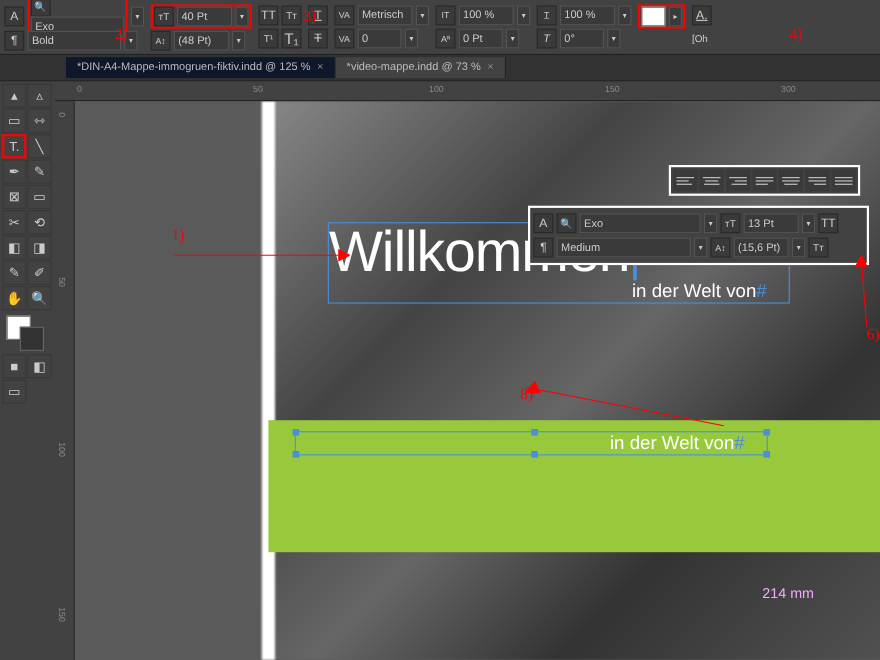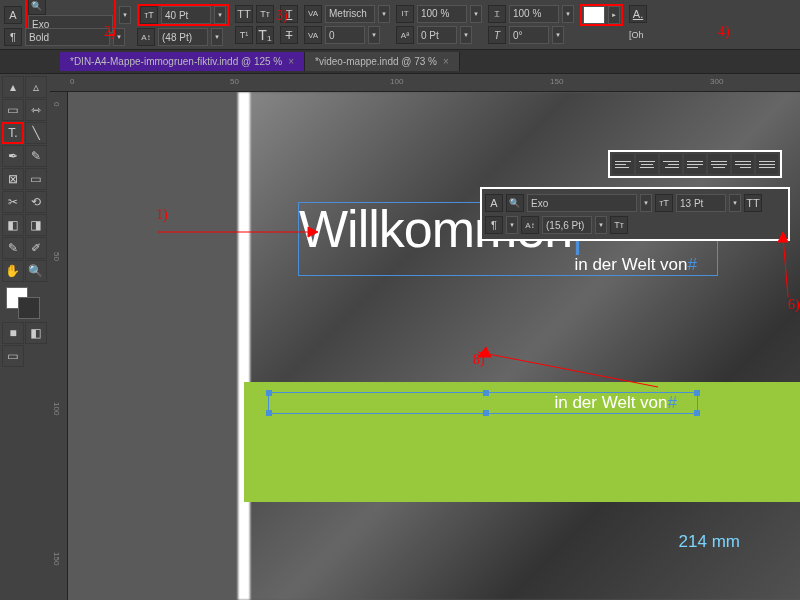--- a/index.html
+++ b/index.html
@@ -8,21 +8,21 @@
 .row{display:flex;gap:3px;align-items:center;height:22px}
 .col{display:flex;flex-direction:column;gap:2px;padding:2px}
 .ico{width:18px;height:18px;background:#3a3a3a;display:flex;align-items:center;justify-content:center;font-size:11px;color:#ccc;border:1px solid #2a2a2a}
 .inp{background:#3a3a3a;border:1px solid #555;color:#ccc;height:18px;padding:0 3px;font-size:10px}
 .inp.w80{width:85px}
 .inp.w50{width:50px}
 .inp.w40{width:40px}
 .dd{width:12px;height:18px;background:#3a3a3a;border:1px solid #555;display:flex;align-items:center;justify-content:center;font-size:7px}
 .redbox{border:2px solid red;padding:1px}
 .tabs{background:#323232;height:24px;display:flex;align-items:center;padding-left:60px;gap:0;border-bottom:1px solid #222}
-.tab{background:#4c1d95;color:#bbb;padding:4px 10px;font-size:10px;border-right:1px solid #222;display:flex;gap:6px}
+.tab{background:#0f172a;color:#bbb;padding:4px 10px;font-size:10px;border-right:1px solid #222;display:flex;gap:6px}
 .tab.active{background:#424242}
 .tab .x{color:#888;cursor:pointer}
 .main{display:flex;height:526px}
 .tools{width:50px;background:#424242;display:flex;flex-direction:column;padding:2px;gap:1px}
 .trow{display:flex;gap:1px}
 .tbtn{width:22px;height:22px;background:#424242;border:1px solid #383838;display:flex;align-items:center;justify-content:center;font-size:12px;color:#ccc}
 .tbtn.sel{border:2px solid red}
 .swatch{width:40px;height:30px;position:relative;margin:4px}
 .sw1{width:22px;height:22px;background:#fff;border:1px solid #666;position:absolute}
 .sw2{width:22px;height:22px;background:#333;border:1px solid #666;position:absolute;left:12px;top:10px}
@@ -50,21 +50,21 @@
 .anno.a4{left:718px;top:24px}
 .anno.a5{left:88px;top:210px;width:90px;font-size:13px;line-height:1.2}
 .anno.a6{left:720px;top:205px}
 .anno.a8{left:405px;top:260px}
 .arrow{position:absolute;stroke:red;fill:red}
 .floatpanel{position:absolute;right:10px;top:95px;width:310px;background:#424242;border:1px solid #222;padding:3px}
 .alignbox{position:absolute;right:18px;top:58px;border:2px solid #fff;padding:2px;display:flex;gap:2px;background:#424242}
 .albtn{width:22px;height:20px;background:#3a3a3a;display:flex;flex-direction:column;justify-content:center;gap:2px;padding:3px}
 .albtn i{height:1px;background:#ccc;display:block}
 .whitebox{border:2px solid #fff}
-.dim{position:absolute;right:60px;top:440px;color:#7dd3fc;font-size:17px}
+.dim{position:absolute;right:60px;top:440px;color:#f0abfc;font-size:13px}
 .colorsw{width:22px;height:18px;background:#fff;border:1px solid #555}
 </style>
 </head>
 <body>
 
 <div class="topbar">
  <div class="col">
   <div class="row">
    <span class="ico">A</span>
    <div class="redbox">
@@ -307,20 +307,21 @@
       <span class="ico" style="font-size:9px">🔍</span>
       <input class="inp" style="width: 110px;" value="Exo">
       <span class="dd">▾</span>
       <span class="ico" style="font-size:9px">тT</span>
       <input class="inp w50" value="13 Pt" style="">
       <span class="dd">▾</span>
       <span class="ico">TT</span>
      </div>
      <div class="row">
       <span class="ico">¶</span>
+      <input class="inp" style="width: 122px;" value="Medium">
       <span class="dd">▾</span>
       <span class="ico" style="font-size:8px">A↕</span>
       <input class="inp w50" value="(15,6 Pt)" style="">
       <span class="dd">▾</span>
       <span class="ico" style="font-size:9px">Tт</span>
      </div>
     </div>
 
     <div class="anno a1">1)</div>
     <div class="anno a6">6)</div>

